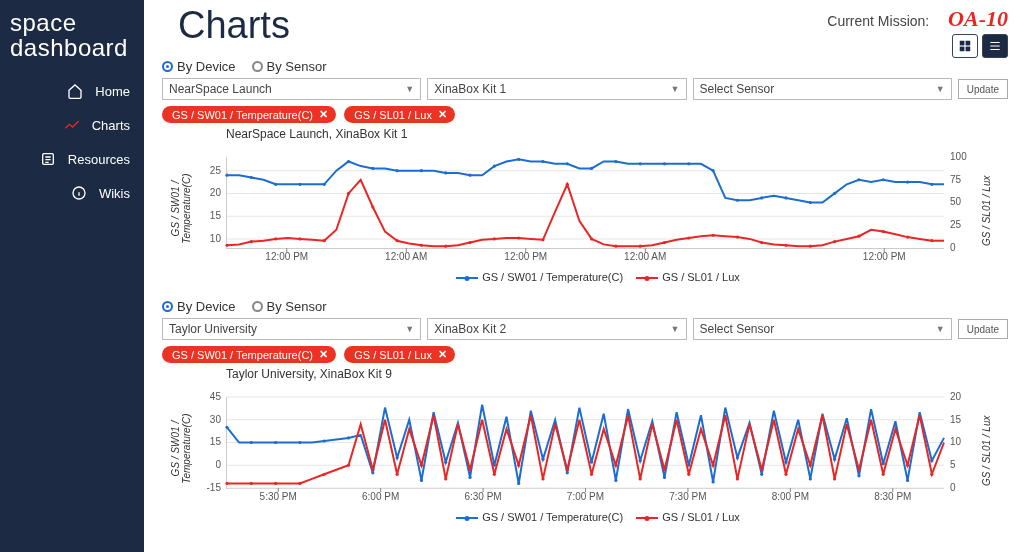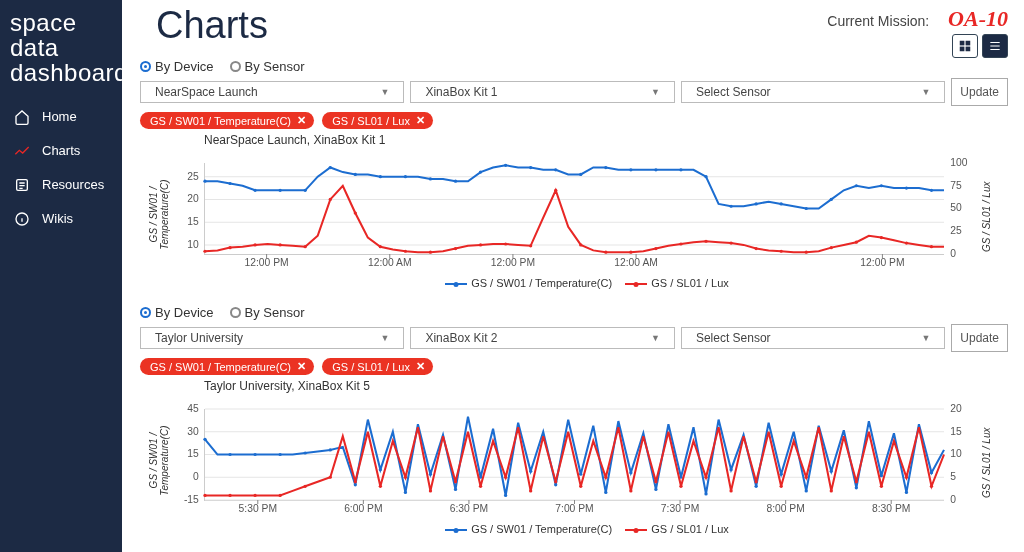--- a/index.html
+++ b/index.html
@@ -22,40 +22,41 @@
     font-size: 13px;
     color: var(--text);
     background: #fff;
     width: 1024px;
     height: 552px;
     overflow: hidden;
     display: flex;
   }
   
   .sidebar {
-    width: 122px;
+    width: 144px;
     background: var(--sidebar-bg);
     color: var(--sidebar-text);
     padding: 10px 0 0 0;
     flex-shrink: 0;
   }
   .logo {
     font-size: 24px;
     line-height: 1.05;
     font-weight: 300;
     padding: 0 10px 14px 10px;
     letter-spacing: 0.5px;
   }
   .nav-item {
     display: flex;
     align-items: center;
     gap: 12px;
     padding: 9px 14px;
     font-size: 13px;
     cursor: pointer;
+    justify-content: flex-end;
   }
   .nav-item .ic { width: 16px; height: 16px; display:flex; align-items:center; justify-content:center; }
   .nav-item.active .ic svg path,
   .nav-item.active .ic svg polyline { stroke: var(--accent-red); }
   .nav-item.active { color: #fff; }
   .nav-item .lbl {}
   
   .main {
     flex: 1;
     position: relative;
@@ -105,23 +106,23 @@
     border: 2px solid #888; display:inline-block; position:relative;
   }
   .radio.sel .dot { border-color: var(--accent-blue); }
   .radio.sel .dot::after {
     content:""; position:absolute; inset:2px; border-radius:50%; background:var(--accent-blue);
   }
   .selects-row { display:flex; gap:6px; margin-bottom:6px; align-items:center; }
   .sel-box {
     flex:1; height:22px; border:1px solid #bbb; background:#fff;
     display:flex; align-items:center; justify-content:space-between;
-    padding:0 14px; font-size:12px; color:#444; cursor:pointer;
-  }
-  .sel-box.small { flex:0 0 auto; padding:0 8px; height:28px; font-size:12px; color:#555; border-color:#aaa; }
+    padding:0 6px; font-size:12px; color:#444; cursor:pointer;
+  }
+  .sel-box.small { flex:0 0 auto; padding:0 8px; height:20px; font-size:10px; color:#555; border-color:#aaa; }
   .caret { font-size:9px; color:#777; }
   .pills { display:flex; gap:8px; margin-bottom:4px; }
   .pill {
     background: var(--pill-red); color:#fff; border-radius:11px;
     padding:2px 8px 2px 10px; font-size:11px; display:flex; align-items:center; gap:6px;
     cursor: default;
   }
   .pill .x { cursor:pointer; font-weight:bold; }
   
   .chart-wrap { position:relative; height:140px; margin:0 8px; }
@@ -148,21 +149,20 @@
   .series-path.blue { stroke: var(--line-blue); }
   .series-path.red  { stroke: var(--line-red); }
   .series-dots circle { r:1.6; }
 </style>
 </head>
 <body>
 
 <aside class="sidebar">
   <div class="logo">
     <div>space</div>
-    <div>data</div>
     <div>dashboard</div>
   </div>
 
   <div class="nav-item">
     <span class="ic">
       <svg width="16" height="16" viewBox="0 0 24 24" fill="none" stroke="#fff" stroke-width="2">
           <path d="M3 11l9-8 9 8v10a2 2 0 0 1-2 2H5a2 2 0 0 1-2-2z"></path>
         </svg>
     </span>
     <span class="lbl">Home</span>
@@ -394,21 +394,21 @@
     <div class="pills">
       <div class="pill">
         <span>GS / SW01 / Temperature(C)</span>
         <span class="x">✕</span>
       </div>
       <div class="pill">
         <span>GS / SL01 / Lux</span>
         <span class="x">✕</span>
       </div>
     </div>
-    <div class="chart-title">Taylor University, XinaBox Kit 5</div>
+    <div class="chart-title">Taylor University, XinaBox Kit 9</div>
     <div class="chart-wrap">
       <div class="y-label left">GS / SW01 /
 Temperature(C)</div>
       <div class="y-label right">GS / SL01 / Lux</div>
       <div class="plot">
         <svg class="chart-svg" width="100%" height="100%" preserveAspectRatio="none" viewBox="0 0 716 91" style="overflow: visible;">
             <g class="gridlines">
               <line x1="0" y1="91" x2="716" y2="91"></line>
               <line x1="0" y1="68.25" x2="716" y2="68.25"></line>
               <line x1="0" y1="45.5" x2="716" y2="45.5"></line>

